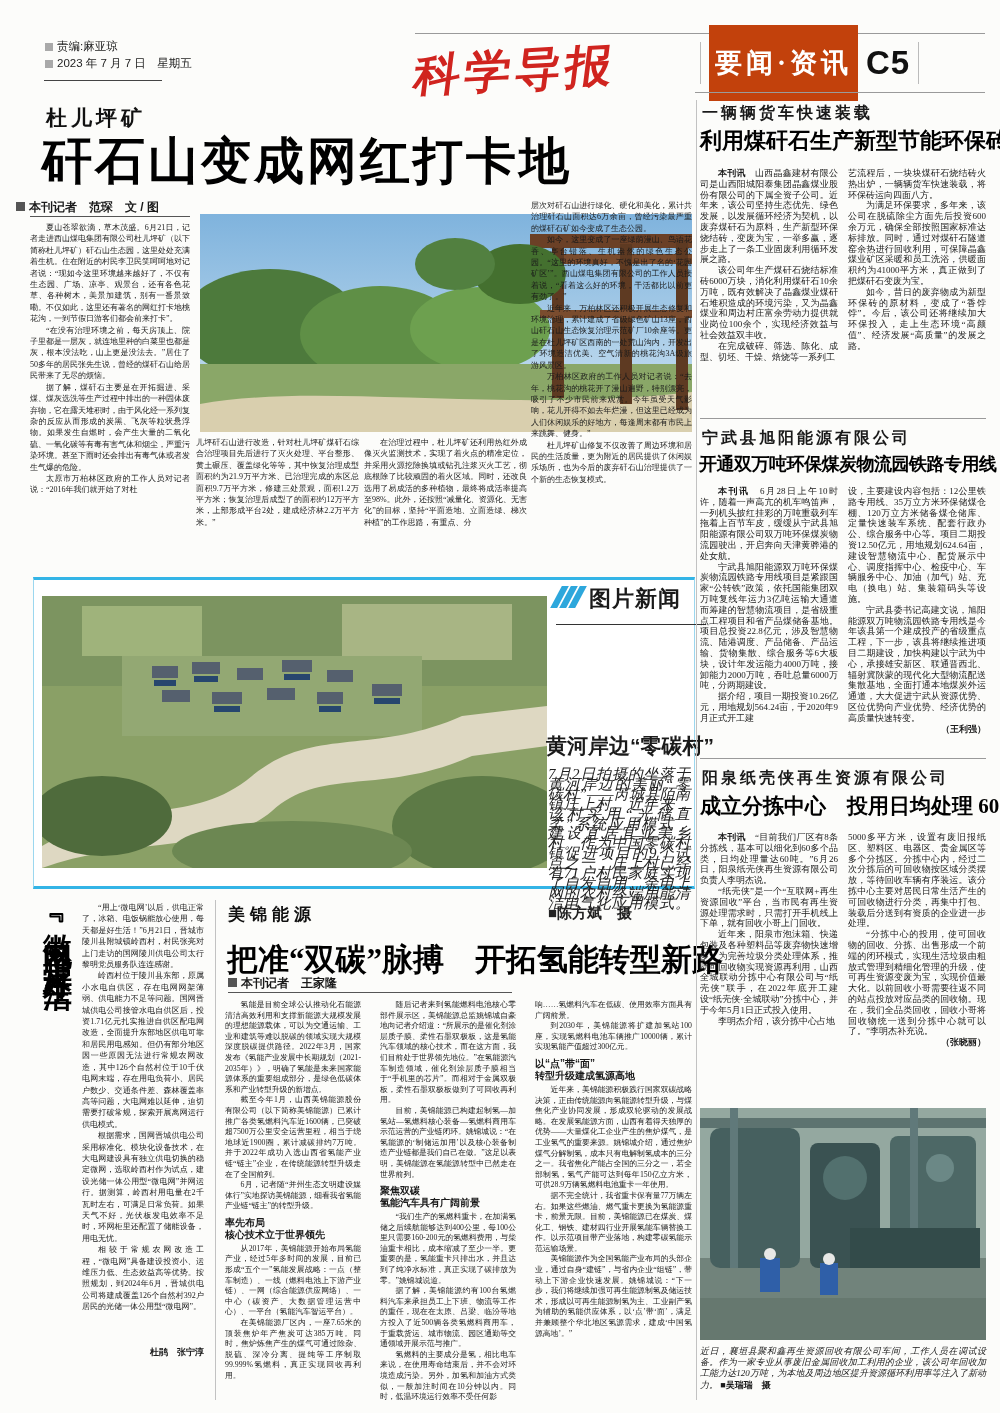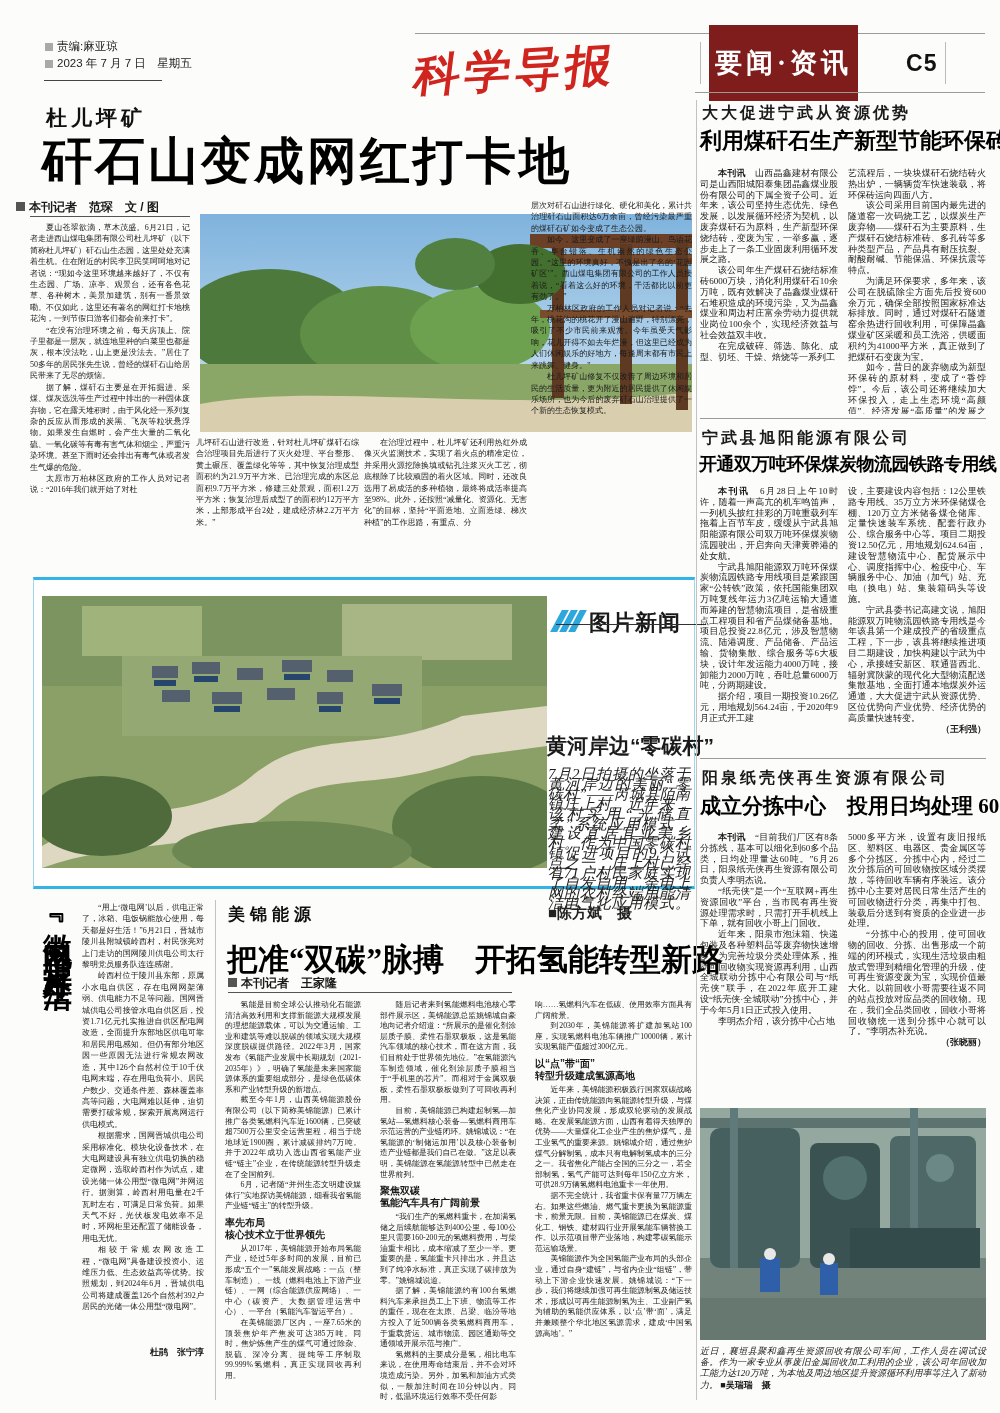--- a/index.html
+++ b/index.html
@@ -8,23 +8,23 @@
   .abs{position:absolute;}
   .sans{font-family:"Liberation Sans","DejaVu Sans",sans-serif;}
   .rule{background:#9a9a9a;}
   .vrule{background:#c2c2c2;width:1px;}
   
   .ed-line{font-size:11.5px;color:#222;line-height:17px;white-space:nowrap;}
   .sq{display:inline-block;width:8px;height:8px;background:#a9a9a9;margin-right:4px;vertical-align:middle;}
   .masthead{font-size:46px;font-weight:bold;color:#d0241f;transform:skewX(-10deg) rotate(-3deg);
             letter-spacing:4px;white-space:nowrap;}
   .sec-strip{display:flex;align-items:center;gap:8px;border-left:1px solid #bbb;border-right:1px solid #bbb;padding:0 8px;}
-  .sec-boxes{background:#7f1d1d;color:#fff;font-weight:bold;font-size:27px;letter-spacing:4px;
+  .sec-boxes{background:#c2410c;color:#fff;font-weight:bold;font-size:27px;letter-spacing:4px;
              padding:20px 6px;white-space:nowrap;}
-  .page-no{font-size:23px;color:#111;font-weight:bold;letter-spacing:1px;margin-left:40px;}
+  .page-no{font-size:33px;color:#111;font-weight:bold;letter-spacing:1px;}
   
   .kicker{font-weight:bold;color:#111;}
   .headline-main{font-weight:900;font-size:50px;letter-spacing:3px;color:#000;white-space:nowrap;}
   .byline{font-weight:bold;font-size:12px;white-space:nowrap;}
   .byline .sqb{display:inline-block;width:9px;height:9px;background:#555;margin-right:4px;}
   
   .col{overflow:hidden;text-align:justify;}
   .col p{margin:0;text-indent:2em;}
   .col p.noind{text-indent:0;}
   .bt8{font-size:8px;line-height:11.4px;}
@@ -107,20 +107,21 @@
   </div>
   <div class="abs col bt8" style="left:196px;top:437px;width:163px;height:133px;">
     <p class="noind">儿坪矸石山进行改造，针对杜儿坪矿煤矸石综合治理项目先后进行了灭火处理、平台整形、黄土碾压、覆盖绿化等等，其中恢复治理成型面积约为21.9万平方米、已治理完成的东区总面积9.7万平方米，修建三处景观，面积1.2万平方米；恢复治理后成型了的面积约12万平方米，上部形成平台2处，建成经济林2.2万平方米。”</p>
   </div>
   <div class="abs col bt8" style="left:364px;top:437px;width:163px;height:133px;">
     <p>在治理过程中，杜儿坪矿还利用热红外成像灭火监测技术，实现了着火点的精准定位，并采用火源挖除换填或钻孔注浆灭火工艺，彻底根除了比较顽固的着火区域。同时，还改良选用了易成活的多种植物，最终将成活率提高至98%。此外，还按照“减量化、资源化、无害化”的目标，坚持“平面造地、立面造绿、梯次种植”的工作思路，有重点、分</p>
   </div>
   <div class="abs col bt8" style="left:531px;top:200px;width:161px;height:370px;">
     <p class="noind">层次对矸石山进行绿化、硬化和美化，累计共治理矸石山面积达6万余亩，曾经污染最严重的煤矸石矿如今变成了生态公园。</p>
     <p>如今，这里变成了一座绿荫漫山、鸟语花香、亭台错落、生机盎然的绿色生态公园。“这里的环境真好，不愧是出了名的‘花园矿区’”。西山煤电集团有限公司的工作人员接着说，“看着这么好的环境，干活都比以前更有劲了。”</p>
+    <p>近年来，万柏林区还积极开展生态修复和环境治理，累计建成了省级绿色矿山13座，西山矸石山生态恢复治理示范矿厂10余座等。更是在杜儿坪矿区西南的一处荒山沟内，开发出了环境造洁优美、空气清新的桃花沟3A级旅游风景区。</p>
     <p>万柏林区政府的工作人员对记者说：“去年，桃花沟的桃花开了漫山遍野，特别漂亮，吸引了不少市民前来观赏。今年虽受天气影响，花儿开得不如去年烂漫，但这里已经成为人们休闲娱乐的好地方，每逢周末都有市民上来跳舞、健身。”</p>
     <p>杜儿坪矿山修复不仅改善了周边环境和居民的生活质量，更为附近的居民提供了休闲娱乐场所，也为今后的废弃矸石山治理提供了一个新的生态恢复模式。</p>
   </div>
 
   <div class="abs pn-box" style="left:33px;top:577px;width:660px;height:306px;">
 
     <div class="abs photo" style="left:8px;top:16px;width:505px;height:272px;">
       <svg width="505" height="272" xmlns="http://www.w3.org/2000/svg">
         <rect width="505" height="272" fill="#8aa066"></rect>
         <rect x="0" y="0" width="505" height="90" fill="#7c9460"></rect>
@@ -147,21 +148,21 @@
           <rect x="172" y="110" width="26" height="6"></rect>
             <rect x="277" y="110" width="22" height="6"></rect>
         </g>
         <path d="M0,250 C90,200 150,230 210,180 C270,130 330,160 420,120 L505,110 L505,150 L430,160 C340,200 280,170 230,215 C180,258 90,240 0,272 Z" fill="#ded8c2"></path>
         <ellipse cx="60" cy="220" rx="70" ry="40" fill="#4f6b3c"></ellipse>
         <ellipse cx="440" cy="230" rx="90" ry="50" fill="#5d7a46"></ellipse>
         <ellipse cx="250" cy="255" rx="120" ry="30" fill="#6c8752"></ellipse>
       </svg>
     </div>
 
-    <div class="abs pn-label" style="left:522px;top:28px;text-align:right;">
+    <div class="abs pn-label" style="left:522px;top:4px;text-align:right;">
       <span>
         <span class="slash"></span><span class="slash"></span><span class="slash"></span>
       </span>
       <span class="pn-title">图片新闻</span>
     </div>
     <div class="abs" style="left:522px;top:44px;width:150px;height:1px;background:#333;"></div>
 
     <div class="abs sans" style="left:512px;top:152px;width:150px;font-size:21px;font-weight:900;white-space:nowrap;">黄河岸边“零碳村”</div>
     <div class="abs pn-caption" style="left:514px;top:190px;width:142px;height:100px;">
       <span>7月2日拍摄的坐落于黄河岸边的美丽“零碳村”——芮城县陌南镇庄上村。近年来，该村采用“光储直柔”系统应用模式，建设宜居宜业美乡村。作为中国零碳村镇促进项目的9个试点之一，庄上村已经有71户村民家庭实现了自发自用、余电上网的农村终端用能清洁电气化应用模式。</span>
@@ -215,30 +216,29 @@
       <div>以“点”带“面”</div>
       <div>转型升级建成氢源高地</div>
     </div>
     <p>近年来，美锦能源积极践行国家双碳战略决策，正由传统能源向氢能源转型升级，与煤焦化产业协同发展，形成双轮驱动的发展战略。在发展氢能源方面，山西有着得天独厚的优势——大量煤化工企业产生的焦炉煤气，是工业氢气的重要来源。姚锦城介绍，通过焦炉煤气分解制氢，成本只有电解制氢成本的三分之一。我省焦化产能占全国的三分之一，若全部制氢，氢气产能可达到每年150亿立方米，可供28.9万辆氢燃料电池重卡一年使用。</p>
     <p>据不完全统计，我省重卡保有量77万辆左右。如果这些燃油、燃气重卡更换为氢能源重卡，前景无限。目前，美锦能源已在煤炭、煤化工、钢铁、建材四行业开展氢能车辆替换工作。以示范项目带产业落地，构建零碳氢能示范运输场景。</p>
     <p>美锦能源作为全国氢能产业布局的头部企业，通过自身“建链”，与省内企业“组链”，带动上下游企业快速发展。姚锦城说：“下一步，我们将继续加强可再生能源制氢及储运技术，形成以可再生能源制氢为主、工业副产氢为辅助的氢能供应体系，以‘点’带‘面’，满足并兼顾整个华北地区氢源需求，建成‘中国氢源高地’。”</p>
   </div>
 
   <div class="abs vrule" style="left:696px;top:100px;height:1300px;"></div>
 
-  <div class="abs sans r-kicker" style="left:702px;top:103px;">大大促进宁武从资源优势</div>
+  <div class="abs sans r-kicker" style="left:702px;top:103px;">一辆辆货车快速装载</div>
   <div class="abs r-head" style="left:700px;top:126px;font-size:22px;">利用煤矸石生产新型节能环保砖</div>
   <div class="abs col bt9" style="left:700px;top:168px;width:138px;height:246px;">
     <p><span class="lead">本刊讯　</span><span>山西晶鑫建材有限公司是山西阳城阳泰集团晶鑫煤业股份有限公司的下属全资子公司。近年来，该公司坚持生态优先、绿色发展，以发展循环经济为契机，以废弃煤矸石为原料，生产新型环保烧结砖，变废为宝，一举多赢，逐步走上了一条工业固废利用循环发展之路。</span></p>
     <p>该公司年生产煤矸石烧结标准砖6000万块，消化利用煤矸石10余万吨，既有效解决了晶鑫煤业煤矸石堆积造成的环境污染，又为晶鑫煤业和周边村庄富余劳动力提供就业岗位100余个，实现经济效益与社会效益双丰收。</p>
     <p>在完成破碎、筛选、陈化、成型、切坯、干燥、焙烧等一系列工</p>
   </div>
   <div class="abs col bt9" style="left:848px;top:168px;width:138px;height:246px;">
     <p class="noind">艺流程后，一块块煤矸石烧结砖火热出炉，一辆辆货车快速装载，将环保砖运向四面八方。</p>
-    <p>该公司采用目前国内最先进的隧道窑一次码烧工艺，以煤炭生产废弃物——煤矸石为主要原料，生产煤矸石烧结标准砖、多孔砖等多种类型产品，产品具有耐压抗裂、耐酸耐碱、节能保温、环保抗震等特点。</p>
     <p>为满足环保要求，多年来，该公司在脱硫除尘方面先后投资600余万元，确保全部按照国家标准达标排放。同时，通过对煤矸石隧道窑余热进行回收利用，可保障晶鑫煤业矿区采暖和员工洗浴，供暖面积约为41000平方米，真正做到了把煤矸石变废为宝。</p>
     <p>如今，昔日的废弃物成为新型环保砖的原材料，变成了“香饽饽”。今后，该公司还将继续加大环保投入，走上生态环境“高颜值”、经济发展“高质量”的发展之路。</p>
 
   </div>
   <div class="abs rule" style="left:700px;top:418px;width:286px;height:1px;"></div>
 
   <div class="abs sans r-kicker" style="left:702px;top:428px;">宁武县旭阳能源有限公司</div>
   <div class="abs r-head" style="left:699px;top:452px;font-size:18px;letter-spacing:-0.5px;">开通双万吨环保煤炭物流园铁路专用线</div>
   <div class="abs col bt9" style="left:700px;top:486px;width:138px;height:268px;">
     <p><span class="lead">本刊讯　</span><span>6月28日上午10时许，随着一声高亢的机车鸣笛声，一列机头披红挂彩的万吨重载列车拖着上百节车皮，缓缓从宁武县旭阳能源有限公司双万吨环保煤炭物流园驶出，开启奔向天津黄骅港的处女航。</span></p>

